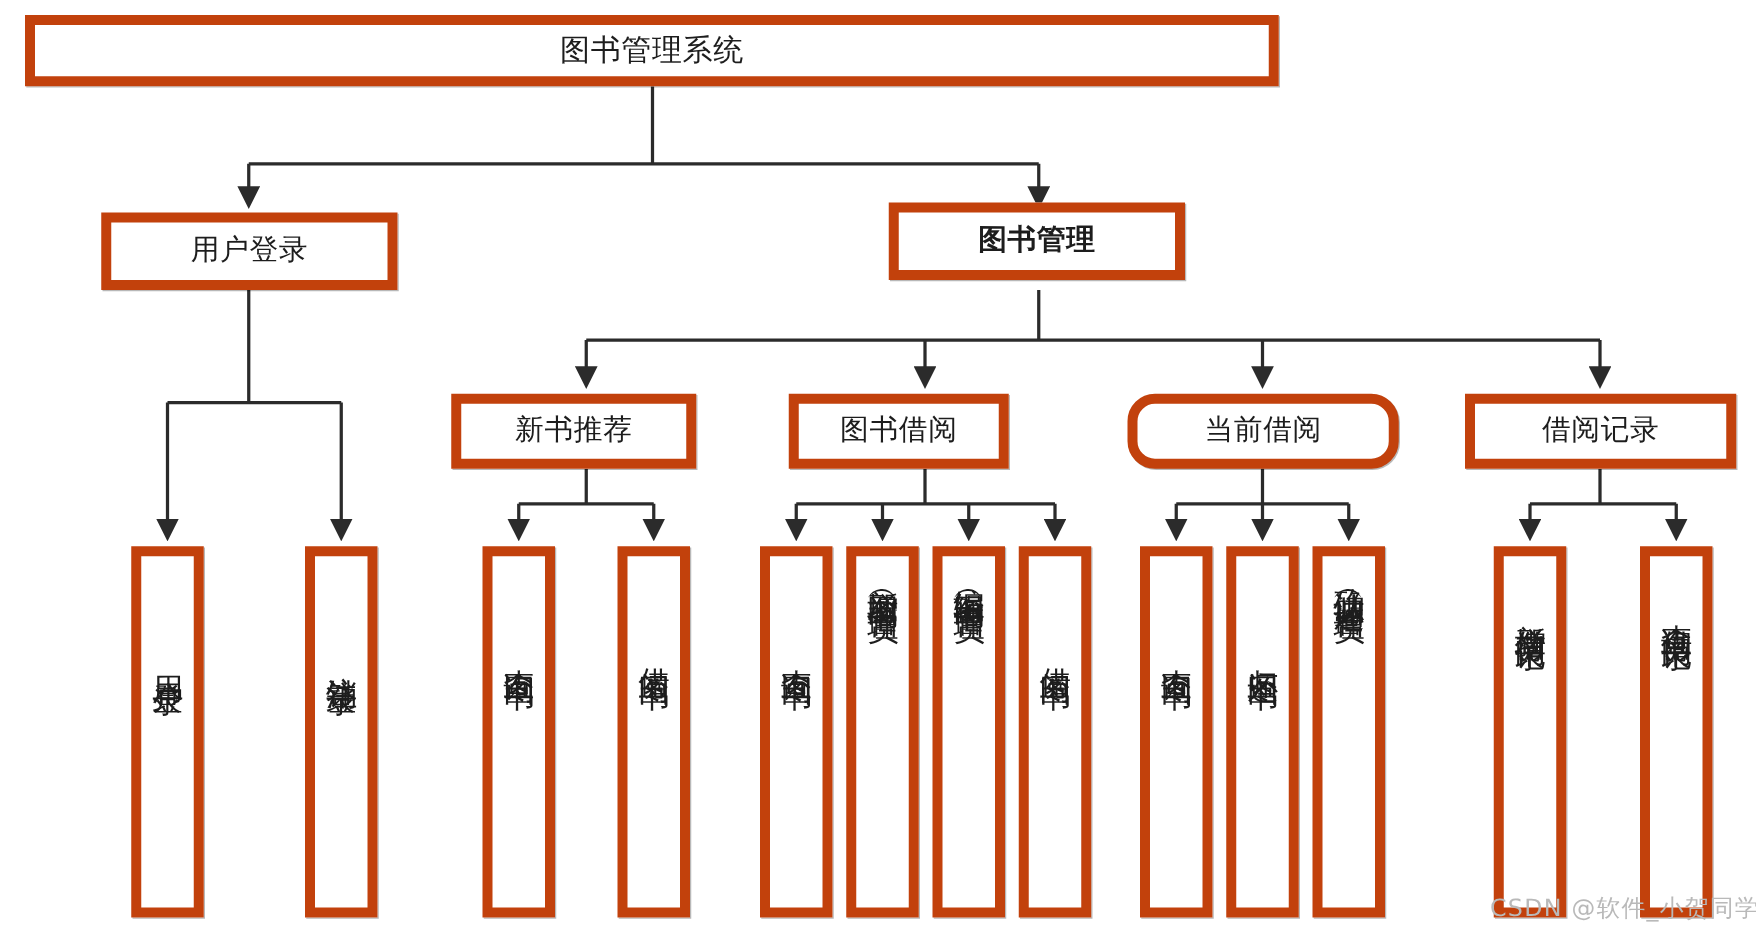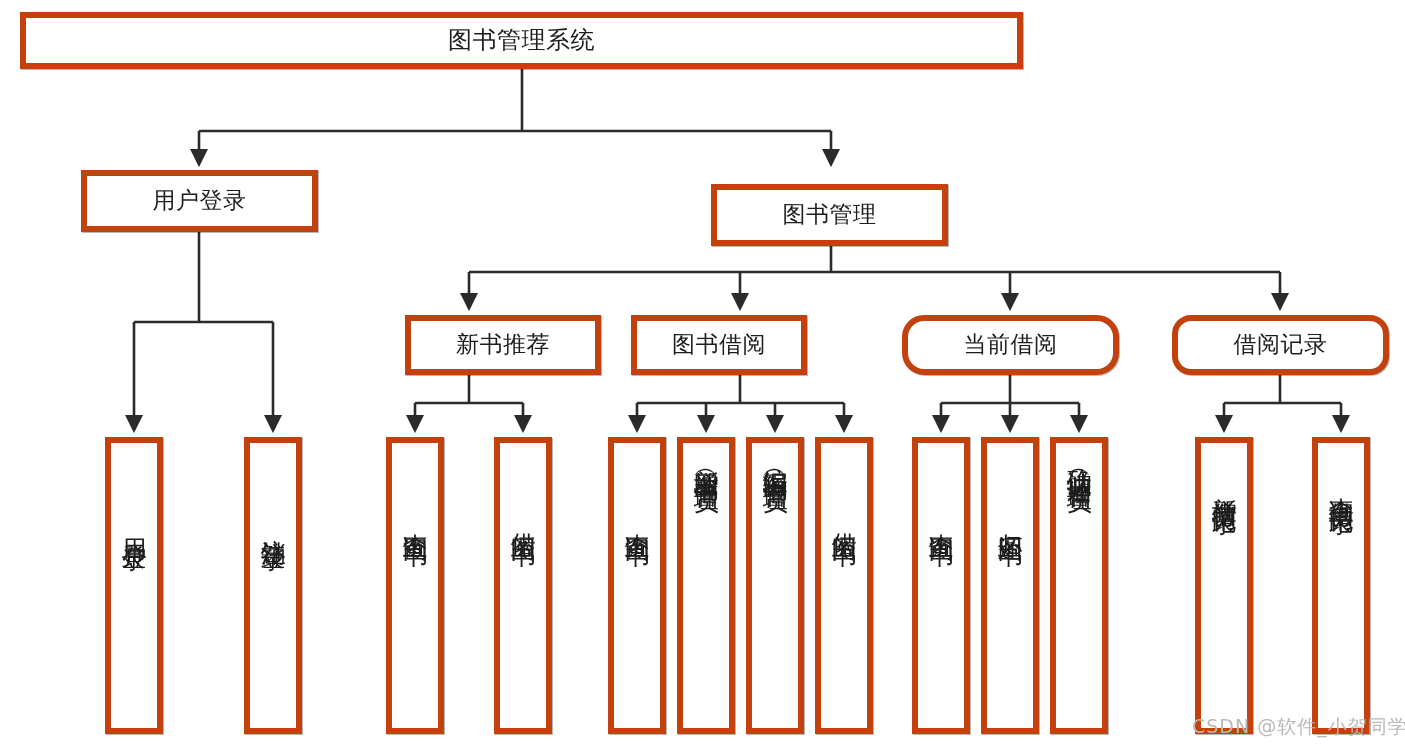--- a/index.html
+++ b/index.html
@@ -23,21 +23,21 @@
     left: 0;
     top: 0;
     width: 1405px;
     height: 747px;
     pointer-events: none;
   }
   .node {
     position: absolute;
     box-sizing: border-box;
     background: #ffffff;
-    border: 6px solid #c2410c;
+    border: 8px solid #c2410c;
     display: flex;
     align-items: center;
     justify-content: center;
     box-shadow: 1px 1px 0 rgba(0,0,0,0.28);
   }
   .node .label {
     color: #1d1d1d;
     letter-spacing: 0.5px;
     white-space: nowrap;
     text-align: center;
@@ -128,34 +128,34 @@
     </g>
   </svg>
 
   <div class="node horiz root" style="left:20px; top:12px; width:1003px; height:57px;">
     <span class="label">图书管理系统</span>
   </div>
 
   <div class="node horiz" style="left:81px; top:170px; width:237px; height:62px;">
     <span class="label">用户登录</span>
   </div>
-  <div class="node horiz" style="left:711px; top:184px; width:237px; height:62px;">
+  <div class="node horiz" style="left:711px; top:162px; width:237px; height:62px;font-weight:bold;">
     <span class="label">图书管理</span>
   </div>
 
-  <div class="node horiz" style="left:361px; top:315px; width:196px; height:60px;margin-left:44px;">
+  <div class="node horiz" style="left:361px; top:315px; width:196px; height:60px;">
     <span class="label">新书推荐</span>
   </div>
   <div class="node horiz" style="left:631px; top:315px; width:176px; height:60px;">
     <span class="label">图书借阅</span>
   </div>
   <div class="node horiz" style="left:902px; top:315px; width:217px; height:60px;border-radius:22px;">
     <span class="label">当前借阅</span>
   </div>
-  <div class="node horiz" style="left:1172px; top:315px; width:217px; height:60px;border-radius:19px;">
+  <div class="node horiz" style="left:1172px; top:315px; width:217px; height:60px;">
     <span class="label">借阅记录</span>
   </div>
 
   <div class="node vert" style="left:105px; top:437px; width:58px; height:297px; padding-top:76px;">
     <span class="label">用户登录</span>
   </div>
   <div class="node vert" style="left:244px; top:437px; width:58px; height:297px; padding-top:76px;">
     <span class="label">注销登录</span>
   </div>
 

